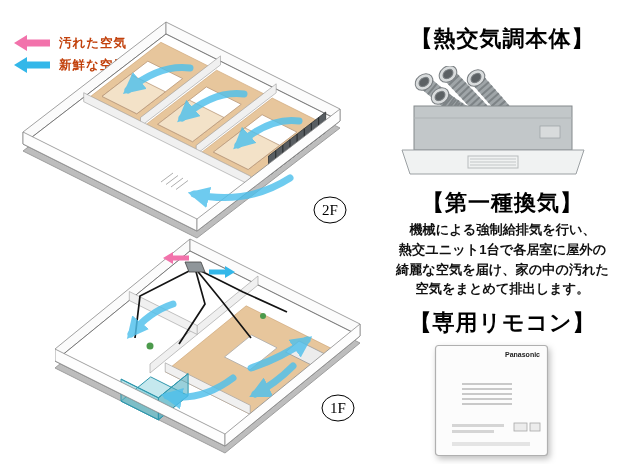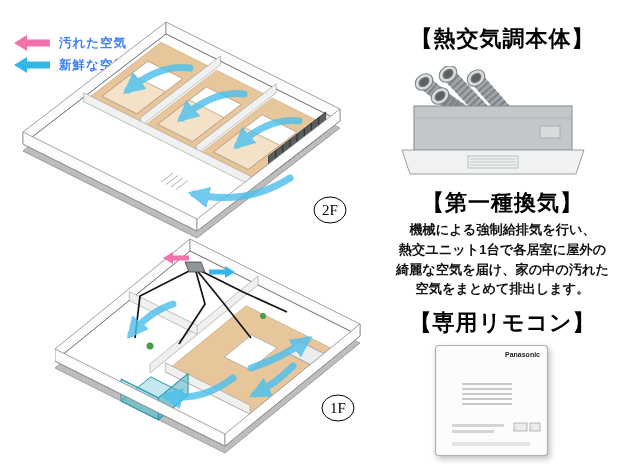--- a/index.html
+++ b/index.html
@@ -3,21 +3,21 @@
 <meta charset="utf-8">
 <style>
   * { margin:0; padding:0; box-sizing:border-box; }
   html,body { background:#fff; }
   body { font-family:"Liberation Sans","DejaVu Sans",sans-serif; color:#111; }
   .screen { position:relative; width:620px; height:464px; background:#ffffff; overflow:hidden; }
 
   
   .legend { position:absolute; left:14px; top:32px; }
   .legend-row { display:flex; align-items:center; gap:9px; height:22px; }
-  .legend-label { font-size:12.5px; font-weight:700; color:#3b82f6; letter-spacing:1px; }
+  .legend-label { font-size:12.5px; font-weight:700; color:#c2410c; letter-spacing:1px; }
 
   
   .plan2f { position:absolute; left:18px; top:16px; }
   .plan1f { position:absolute; left:55px; top:234px; }
 
   
   .side-title { position:absolute; left:383px; width:239px; text-align:center;
     font-family:"Liberation Serif","DejaVu Serif",serif; font-weight:700;
     font-size:22px; color:#000; letter-spacing:1px; white-space:nowrap; }
   .t-unit { top:24px; }

